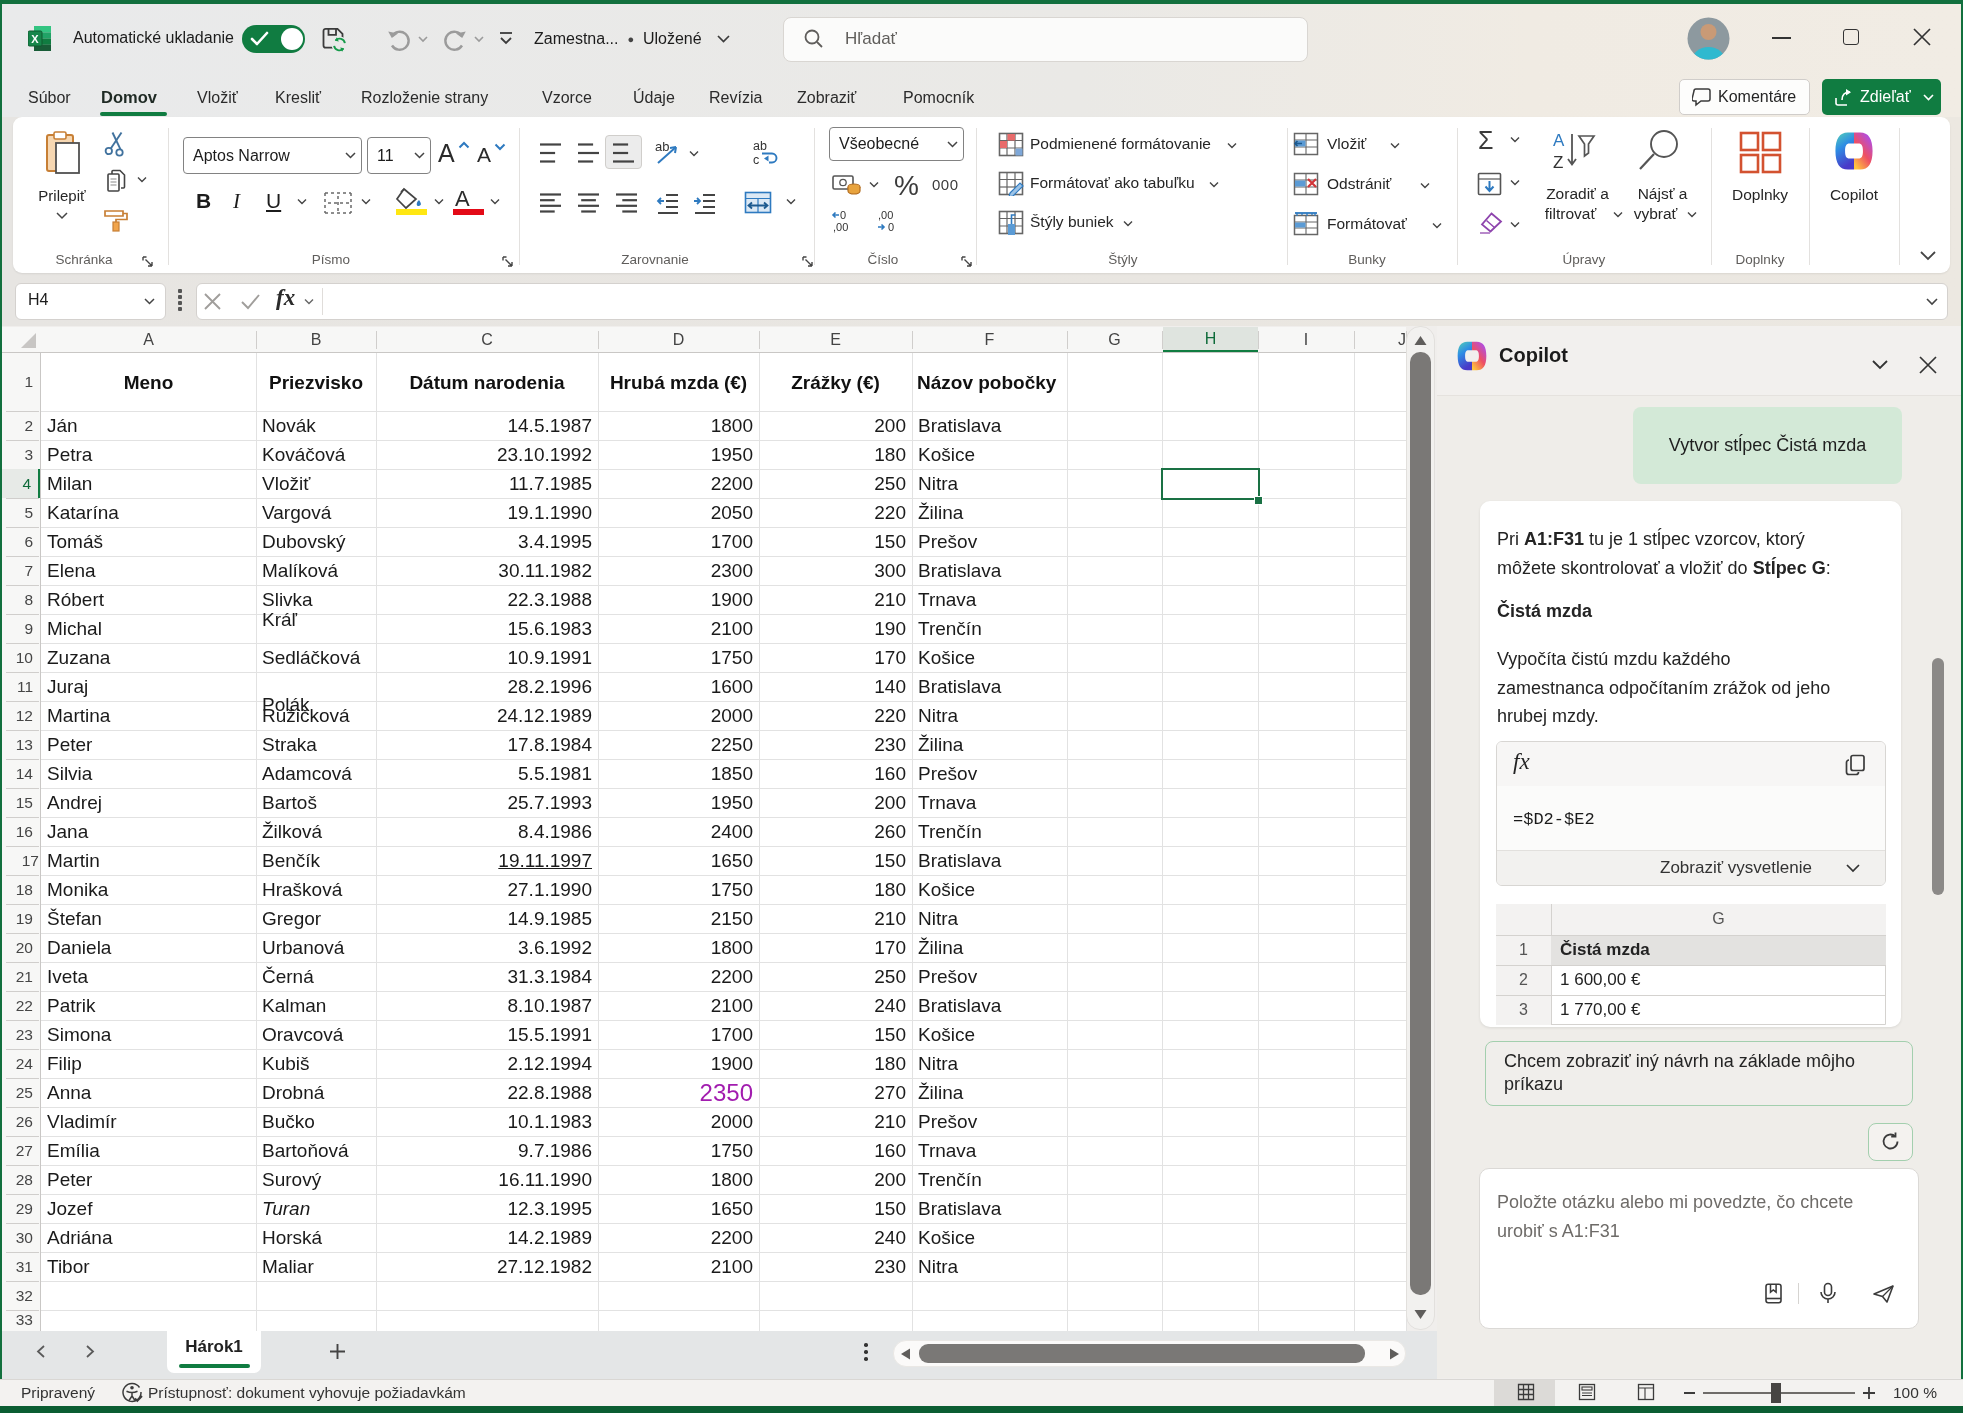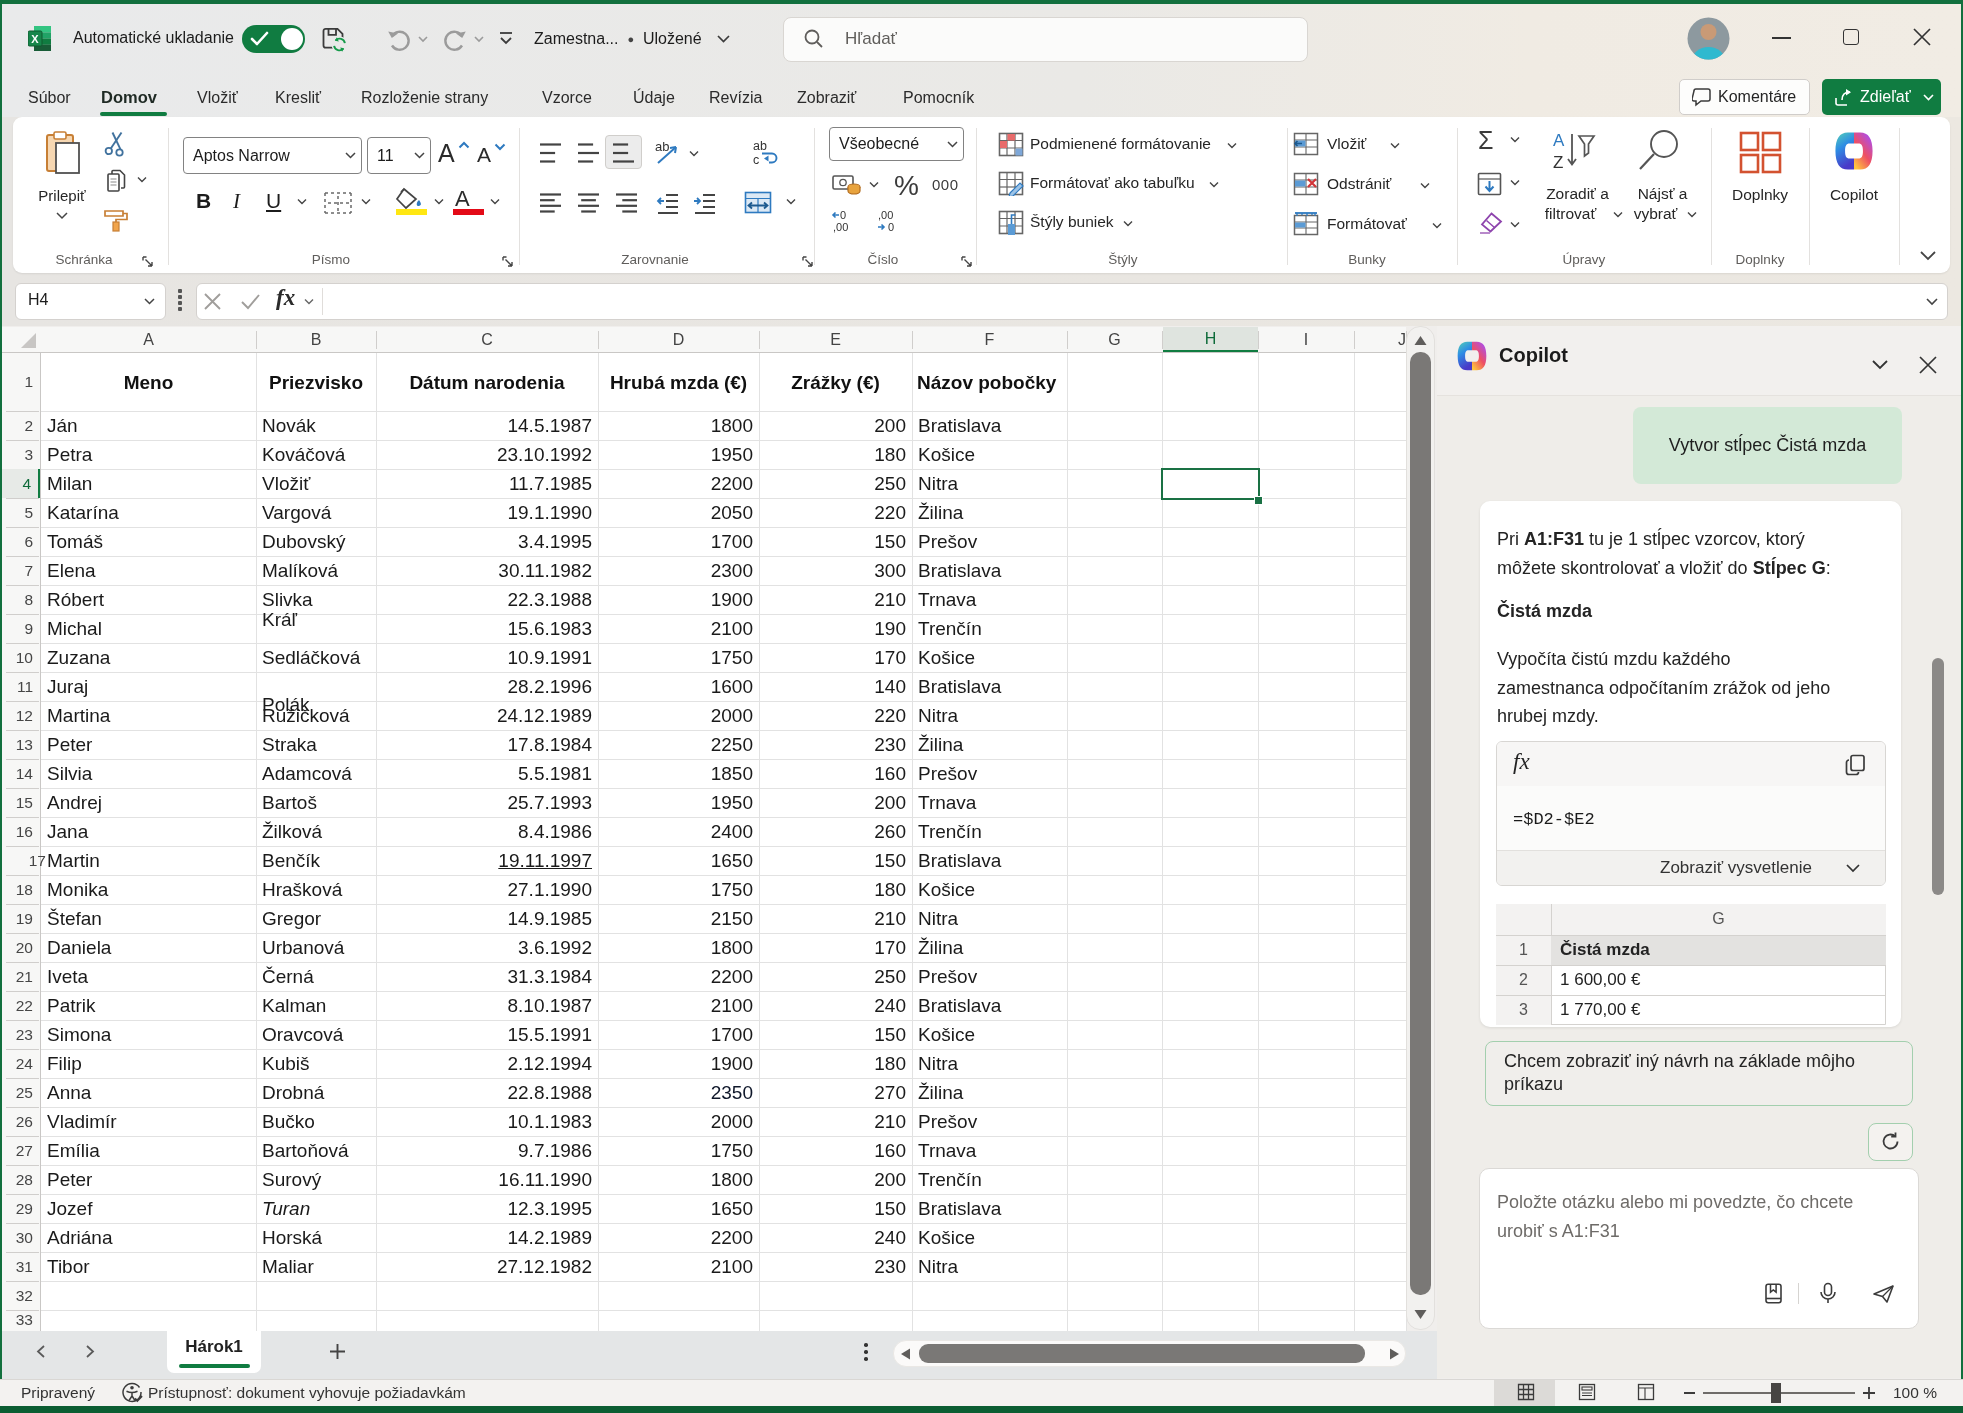--- a/index.html
+++ b/index.html
@@ -542,21 +542,21 @@
 <div class="abs" style="left:2px;top:701.4px;width:39px;height:29.0px;display:flex;align-items:center;justify-content:flex-end;padding-right:8px;font-size:15.5px;color:#464646;">12</div>
 <div class="abs" style="left:6px;top:730.4px;width:33px;height:1px;background:#d0cecc;"></div>
 <div class="abs" style="left:2px;top:730.4px;width:39px;height:29.0px;display:flex;align-items:center;justify-content:flex-end;padding-right:8px;font-size:15.5px;color:#464646;">13</div>
 <div class="abs" style="left:6px;top:759.4px;width:33px;height:1px;background:#d0cecc;"></div>
 <div class="abs" style="left:2px;top:759.4px;width:39px;height:29.0px;display:flex;align-items:center;justify-content:flex-end;padding-right:8px;font-size:15.5px;color:#464646;">14</div>
 <div class="abs" style="left:6px;top:788.4px;width:33px;height:1px;background:#d0cecc;"></div>
 <div class="abs" style="left:2px;top:788.4px;width:39px;height:29.0px;display:flex;align-items:center;justify-content:flex-end;padding-right:8px;font-size:15.5px;color:#464646;">15</div>
 <div class="abs" style="left:6px;top:817.4px;width:33px;height:1px;background:#d0cecc;"></div>
 <div class="abs" style="left:2px;top:817.4px;width:39px;height:29.0px;display:flex;align-items:center;justify-content:flex-end;padding-right:8px;font-size:15.5px;color:#464646;">16</div>
 <div class="abs" style="left:6px;top:846.4px;width:33px;height:1px;background:#d0cecc;"></div>
-<div class="abs" style="left:15px;top:846.4px;width:39px;height:29.0px;display:flex;align-items:center;justify-content:flex-end;padding-right:8px;font-size:15.5px;color:#464646;">17</div>
+<div class="abs" style="left:8px;top:846.4px;width:39px;height:29.0px;display:flex;align-items:center;justify-content:flex-end;padding-right:8px;font-size:15.5px;color:#464646;">17</div>
 <div class="abs" style="left:6px;top:875.4px;width:33px;height:1px;background:#d0cecc;"></div>
 <div class="abs" style="left:2px;top:875.4px;width:39px;height:29.0px;display:flex;align-items:center;justify-content:flex-end;padding-right:8px;font-size:15.5px;color:#464646;">18</div>
 <div class="abs" style="left:6px;top:904.4px;width:33px;height:1px;background:#d0cecc;"></div>
 <div class="abs" style="left:2px;top:904.4px;width:39px;height:29.0px;display:flex;align-items:center;justify-content:flex-end;padding-right:8px;font-size:15.5px;color:#464646;">19</div>
 <div class="abs" style="left:6px;top:933.4px;width:33px;height:1px;background:#d0cecc;"></div>
 <div class="abs" style="left:2px;top:933.4px;width:39px;height:29.0px;display:flex;align-items:center;justify-content:flex-end;padding-right:8px;font-size:15.5px;color:#464646;">20</div>
 <div class="abs" style="left:6px;top:962.4px;width:33px;height:1px;background:#d0cecc;"></div>
 <div class="abs" style="left:2px;top:962.4px;width:39px;height:29.0px;display:flex;align-items:center;justify-content:flex-end;padding-right:8px;font-size:15.5px;color:#464646;">21</div>
 <div class="abs" style="left:6px;top:991.4px;width:33px;height:1px;background:#d0cecc;"></div>
 <div class="abs" style="left:2px;top:991.4px;width:39px;height:29.0px;display:flex;align-items:center;justify-content:flex-end;padding-right:8px;font-size:15.5px;color:#464646;">22</div>
@@ -723,21 +723,21 @@
 <div class="abs vctr" style="left:918px;top:1020.4px;height:29px;font-size:19px;color:#1a1a1a;">Košice</div>
 <div class="abs vctr" style="left:47px;top:1049.4px;height:29px;font-size:19px;color:#1a1a1a;">Filip</div>
 <div class="abs vctr" style="left:262px;top:1049.4px;height:29px;font-size:19px;color:#1a1a1a;">Kubiš</div>
 <div class="abs" style="left:376px;top:1049.4px;width:216px;height:29px;display:flex;align-items:center;justify-content:flex-end;font-size:19px;color:#1a1a1a;">2.12.1994</div>
 <div class="abs" style="left:598px;top:1049.4px;width:155px;height:29px;display:flex;align-items:center;justify-content:flex-end;font-size:19px;color:#1a1a1a;">1900</div>
 <div class="abs" style="left:759px;top:1049.4px;width:147px;height:29px;display:flex;align-items:center;justify-content:flex-end;font-size:19px;color:#1a1a1a;">180</div>
 <div class="abs vctr" style="left:918px;top:1049.4px;height:29px;font-size:19px;color:#1a1a1a;">Nitra</div>
 <div class="abs vctr" style="left:47px;top:1078.4px;height:29px;font-size:19px;color:#1a1a1a;">Anna</div>
 <div class="abs vctr" style="left:262px;top:1078.4px;height:29px;font-size:19px;color:#1a1a1a;">Drobná</div>
 <div class="abs" style="left:376px;top:1078.4px;width:216px;height:29px;display:flex;align-items:center;justify-content:flex-end;font-size:19px;color:#1a1a1a;">22.8.1988</div>
-<div class="abs" style="left:598px;top:1078.4px;width:155px;height:29px;display:flex;align-items:center;justify-content:flex-end;font-size:19px;color:#0f172a;">2350</div>
+<div class="abs" style="left:598px;top:1078.4px;width:155px;height:29px;display:flex;align-items:center;justify-content:flex-end;font-size:24px;color:#a21caf;">2350</div>
 <div class="abs" style="left:759px;top:1078.4px;width:147px;height:29px;display:flex;align-items:center;justify-content:flex-end;font-size:19px;color:#1a1a1a;">270</div>
 <div class="abs vctr" style="left:918px;top:1078.4px;height:29px;font-size:19px;color:#1a1a1a;">Žilina</div>
 <div class="abs vctr" style="left:47px;top:1107.4px;height:29px;font-size:19px;color:#1a1a1a;">Vladimír</div>
 <div class="abs vctr" style="left:262px;top:1107.4px;height:29px;font-size:19px;color:#1a1a1a;">Bučko</div>
 <div class="abs" style="left:376px;top:1107.4px;width:216px;height:29px;display:flex;align-items:center;justify-content:flex-end;font-size:19px;color:#1a1a1a;">10.1.1983</div>
 <div class="abs" style="left:598px;top:1107.4px;width:155px;height:29px;display:flex;align-items:center;justify-content:flex-end;font-size:19px;color:#1a1a1a;">2000</div>
 <div class="abs" style="left:759px;top:1107.4px;width:147px;height:29px;display:flex;align-items:center;justify-content:flex-end;font-size:19px;color:#1a1a1a;">210</div>
 <div class="abs vctr" style="left:918px;top:1107.4px;height:29px;font-size:19px;color:#1a1a1a;">Prešov</div>
 <div class="abs vctr" style="left:47px;top:1136.4px;height:29px;font-size:19px;color:#1a1a1a;">Emília</div>
 <div class="abs vctr" style="left:262px;top:1136.4px;height:29px;font-size:19px;color:#1a1a1a;">Bartoňová</div>

